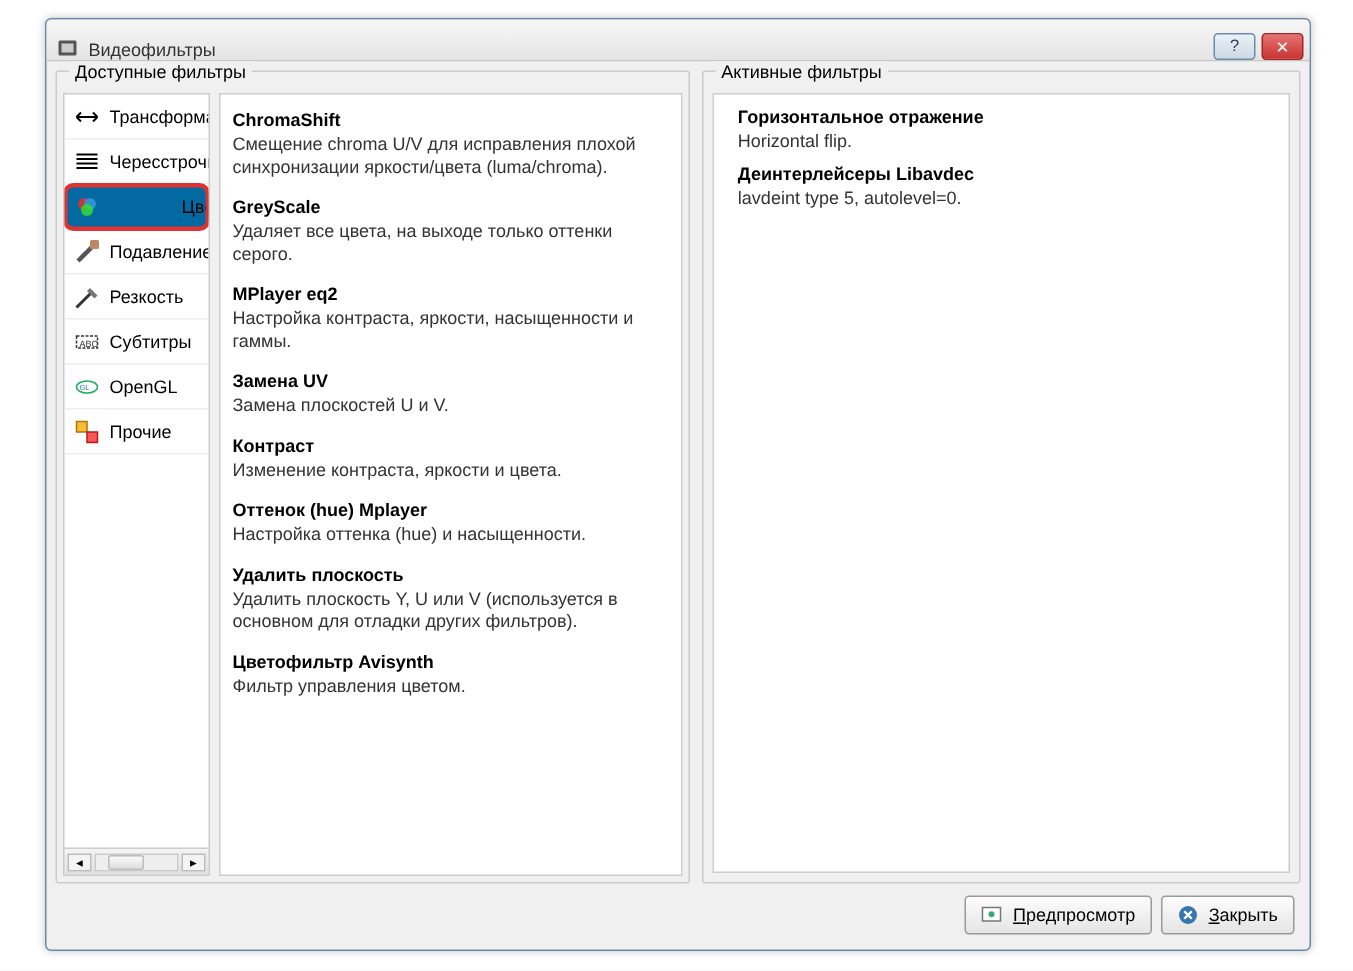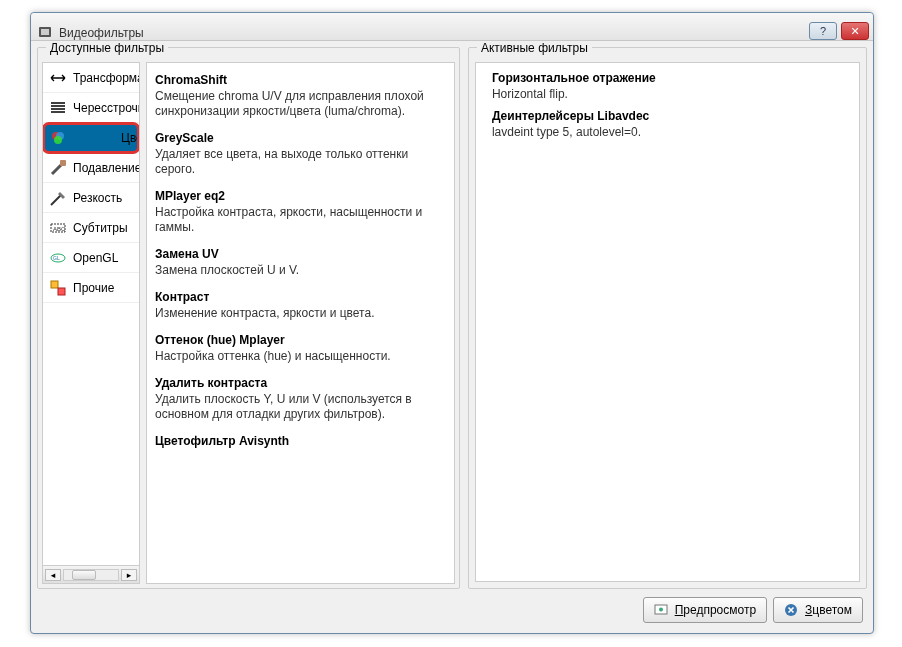--- a/index.html
+++ b/index.html
@@ -266,25 +266,26 @@
             </div>
             <div class="filter">
               <div class="fname">Контраст</div>
               <div class="fdesc">Изменение контраста, яркости и цвета.</div>
             </div>
             <div class="filter">
               <div class="fname">Оттенок (hue) Mplayer</div>
               <div class="fdesc">Настройка оттенка (hue) и насыщенности.</div>
             </div>
             <div class="filter">
-              <div class="fname">Удалить контраста</div>
+              <div class="fname">Удалить плоскость</div>
               <div class="fdesc">Удалить плоскость Y, U или V (используется в основном для отладки других фильтров).</div>
             </div>
             <div class="filter">
               <div class="fname">Цветофильтр Avisynth</div>
+              <div class="fdesc">Фильтр управления цветом.</div>
             </div>
           </div>
       </div>
     </div>
 
     <div class="group" style="flex:1">
       <div class="group-label">Активные фильтры</div>
       <div class="active-list" id="active-list">
           <div class="afilter">
             <div class="aname">Горизонтальное отражение</div>
@@ -308,16 +309,16 @@
       </span>
       <span><u>П</u><span>редпросмотр</span></span>
     </button>
     <button class="btn">
       <span class="bicon">
         <svg width="14" height="14" viewBox="0 0 14 14">
             <circle cx="7" cy="7" r="6" fill="#3976b0"></circle>
             <path d="M4.5 4.5 L9.5 9.5 M9.5 4.5 L4.5 9.5" stroke="#fff" stroke-width="1.6"></path>
           </svg>
       </span>
-      <span><u>З</u><span>цветом</span></span>
+      <span><u>З</u><span>акрыть</span></span>
     </button>
   </div>
 </div>
 
 </body></html>

